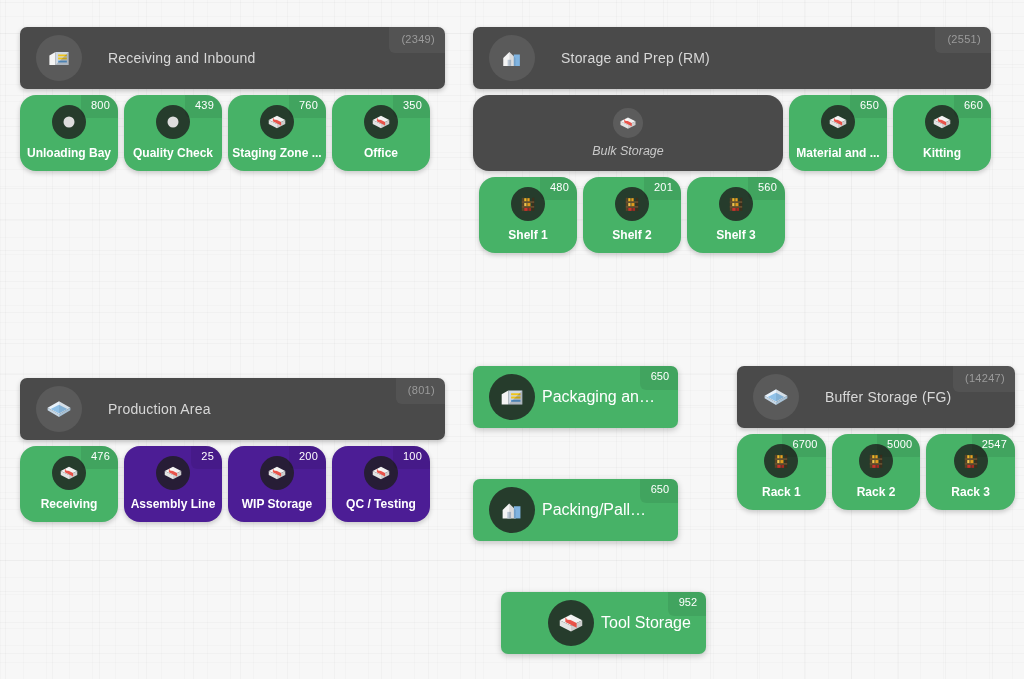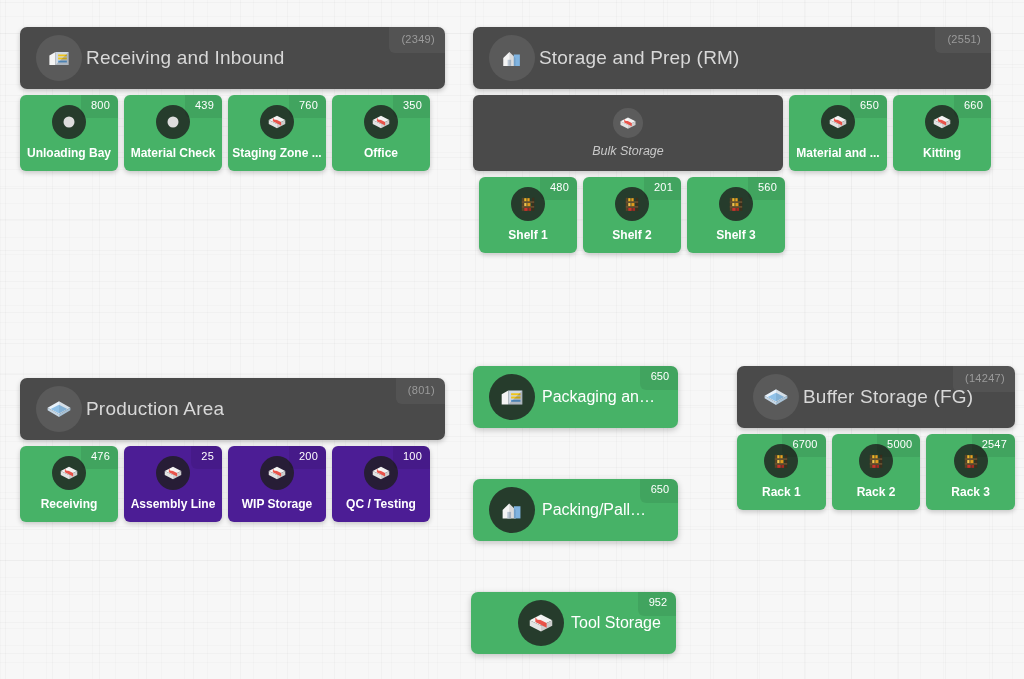--- a/index.html
+++ b/index.html
@@ -54,23 +54,23 @@
     height: 46px;
     border-radius: 50%;
     background: rgba(255,255,255,0.09);
     display: flex;
     align-items: center;
     justify-content: center;
     flex: 0 0 auto;
   }
 
   .zone-header .zone-title {
-    font-size: 19px;
+    font-size: 14px;
     color: #d8d8d8;
-    margin-left: 4px;
+    margin-left: 26px;
     font-weight: 400;
     letter-spacing: 0.2px;
     white-space: nowrap;
     overflow: hidden;
   }
 
   .zone-count {
     position: absolute;
     top: 0;
     right: 0;
@@ -86,21 +86,21 @@
   .node-row {
     display: flex;
     gap: 6px;
     margin-top: 6px;
   }
   .node-row.indent { padding-left: 6px; }
 
   
   .node {
     position: relative;
-    border-radius: 6px;
+    border-radius: 16px;
     box-shadow: 0 2px 5px rgba(0,0,0,0.20);
     overflow: hidden;
     display: flex;
     flex-direction: column;
     align-items: center;
     justify-content: flex-start;
     padding-top: 10px;
   }
 
   .node.green  { background: #47b267; }
@@ -216,21 +216,21 @@
             <span class="node-label">Unloading Bay</span>
           </div>
         <div class="node green sm" title="Quality Check">
             <span class="node-badge">439</span>
             <span class="icon-circle" style="width:34px;height:34px;border-radius:50%;background:rgba(30,30,30,0.80);
                    display:flex;align-items:center;justify-content:center;flex:0 0 auto;">
             <svg width="22" height="22" viewBox="0 0 32 32">
               <circle cx="16" cy="16" r="8" fill="#ddd"></circle>
             </svg>
           </span>
-            <span class="node-label">Material Check</span>
+            <span class="node-label">Quality Check</span>
           </div>
         <div class="node green sm" title="Staging Zone ...">
             <span class="node-badge">760</span>
             <span class="icon-circle" style="width:34px;height:34px;border-radius:50%;background:rgba(30,30,30,0.80);
                    display:flex;align-items:center;justify-content:center;flex:0 0 auto;">
             <svg width="22" height="22" viewBox="0 0 32 32" aria-hidden="true">
         <path d="M16 7 L28 13 L16 19 L4 13 Z" fill="#f2f2f2"></path>
         <path d="M4 13 L16 19 L16 25 L4 19 Z" fill="#e3e3e3"></path>
         <path d="M28 13 L16 19 L16 25 L28 19 Z" fill="#cdcdcd"></path>
         <path d="M10 10 L22 16 L22 21 L10 15 Z" fill="#e8453c" opacity="0.92"></path>
@@ -540,21 +540,21 @@
                    display:flex;align-items:center;justify-content:center;flex:0 0 auto;">
             <svg width="30" height="30" viewBox="0 0 32 32" aria-hidden="true">
         <path d="M6 16 L13 9 L20 16 L20 25 L6 25 Z" fill="#f4f4f4"></path>
         <path d="M18 12 L25 12 L25 25 L18 25 Z" fill="#7fb3e0"></path>
         <rect x="11" y="18" width="4" height="7" fill="#b9c6d4"></rect>
         <path d="M13 9 L20 16 L20 25 L13 25 Z" fill="rgba(0,0,0,0.10)"></path>
       </svg>
           </span>
             <span class="wide-label">Packing/Pall…</span>
           </div>
-    <div class="wide-node" style="left:471px;top:592px;padding-left:47px;" title="Tool Storage">
+    <div class="wide-node" style="left:501px;top:592px;padding-left:47px;" title="Tool Storage">
             <span class="node-badge">952</span>
             <span class="icon-circle" style="width:46px;height:46px;border-radius:50%;background:rgba(30,30,30,0.80);
                    display:flex;align-items:center;justify-content:center;flex:0 0 auto;">
             <svg width="30" height="30" viewBox="0 0 32 32" aria-hidden="true">
         <path d="M16 7 L28 13 L16 19 L4 13 Z" fill="#f2f2f2"></path>
         <path d="M4 13 L16 19 L16 25 L4 19 Z" fill="#e3e3e3"></path>
         <path d="M28 13 L16 19 L16 25 L28 19 Z" fill="#cdcdcd"></path>
         <path d="M10 10 L22 16 L22 21 L10 15 Z" fill="#e8453c" opacity="0.92"></path>
         <ellipse cx="13.5" cy="11.2" rx="2.6" ry="1.5" fill="#ffffff" opacity="0.85"></ellipse>
       </svg>

